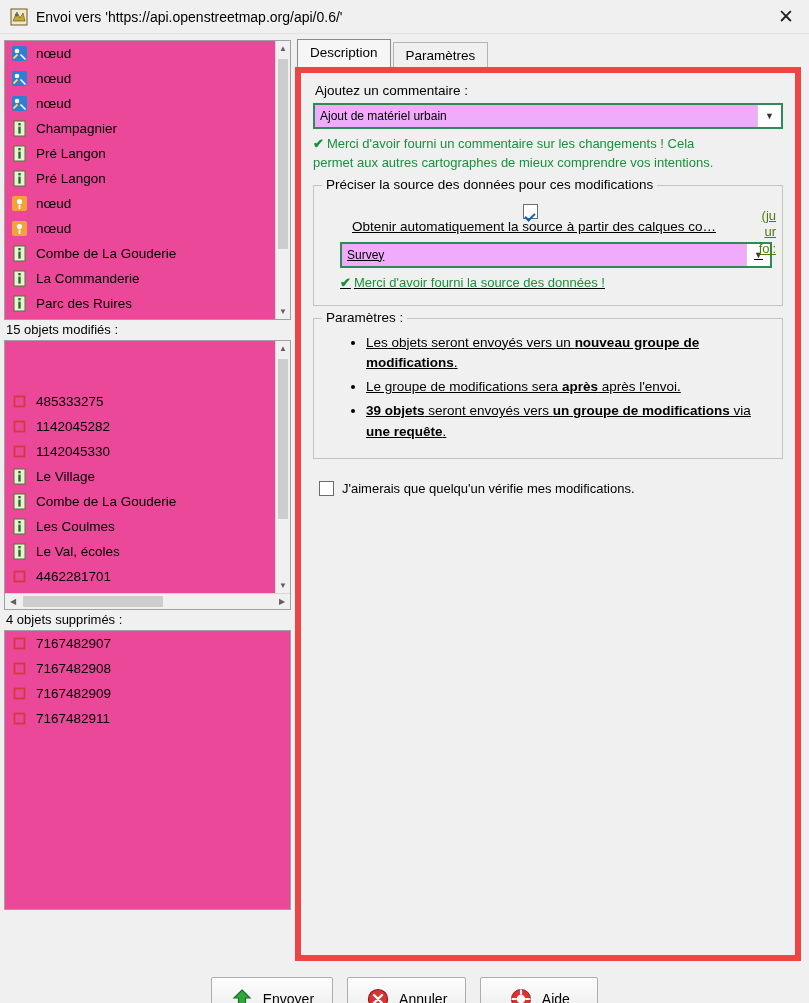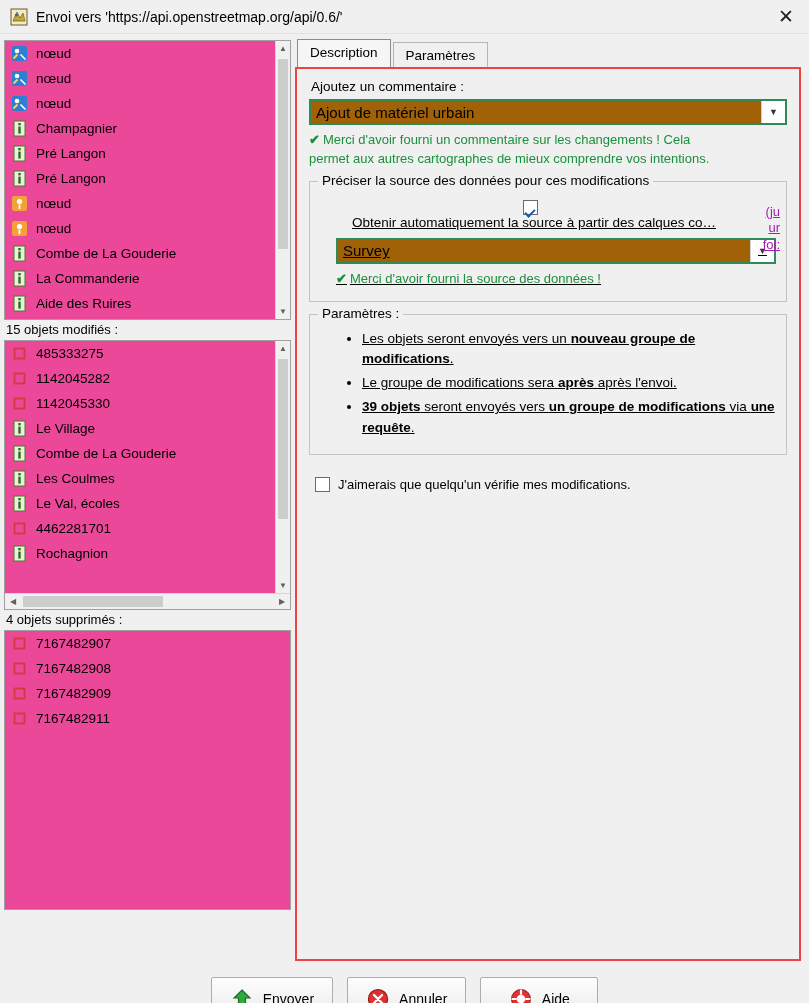--- a/index.html
+++ b/index.html
@@ -75,21 +75,21 @@
     border: 1px solid #a0a0a0;
     position: relative;
     overflow: hidden;
     text-align: center;
   }
   .list-inner {
     position: absolute;
     top: 0; left: 0; right: 15px; bottom: 0;
     overflow: hidden;
   }
-  .list-inner.with-hscroll { bottom: 16px; }
+  .list-inner.with-hscroll { bottom: 16px; margin-top: 48px; }
   .row {
     height: 25px;
     display: flex;
     align-items: center;
     padding-left: 6px;
     white-space: nowrap;
     font-size: 13.5px;
   }
   .row .label { margin-left: 8px; }
 
@@ -161,21 +161,21 @@
     top: 1px;
   }
   .tab.active {
     background: #f6f6f6;
     border-color: #8a8a8a;
     font-weight: normal;
     padding-bottom: 7px;
     top: 0;
   }
   .tabpanel {
-    border: 2px solid #ef4444;
+    border: 6px solid #ef4444;
     background: #f0f0f0;
     flex: 1;
     padding: 10px 12px;
     position: relative;
     overflow: hidden;
   }
 
   .field-label { font-size: 13.5px; margin: 0 0 5px 2px; }
 
   
@@ -183,22 +183,22 @@
     display: flex;
     height: 26px;
     border: 2px solid #2e8b57;
     background: #fff;
     align-items: stretch;
   }
   .combo .val {
     flex: 1;
     display: flex; align-items: center;
     padding-left: 5px;
-    font-size: 15px;
-    background: #a16207;
+    font-size: 12px;
+    background: #f0abfc;
   }
   .combo .arrow {
     width: 24px;
     border-left: 1px solid #cfcfcf;
     background: #fff;
     display: flex; align-items: center; justify-content: center;
     font-size: 9px;
     color: #333;
   }
 
@@ -252,21 +252,21 @@
 
   .links-col {
     position: absolute;
     right: 6px;
     top: 22px;
     text-align: right;
     line-height: 1.28;
   }
   .links-col a {
     display: block;
-    color: #a21caf;
+    color: #4d7c0f;
     text-decoration: underline;
     font-size: 13px;
   }
 
   .params-list {
     margin: 6px 0 0 0;
     padding-left: 26px;
     font-size: 13.5px;
     line-height: 1.55;
   }
@@ -427,21 +427,21 @@
             <span class="label">La Commanderie</span>
           </div>
           <div class="row">
             <span class="ic">
               <svg width="17" height="17" viewBox="0 0 17 17">
                 <rect x="3" y="1" width="11" height="15" fill="#e8f2d8" stroke="#4a7a2a"></rect>
                 <rect x="7.3" y="3" width="2.4" height="2.4" fill="#2a6b1f"></rect>
                 <rect x="7.3" y="6.6" width="2.4" height="7" fill="#2a6b1f"></rect>
               </svg>
             </span>
-            <span class="label">Aide des Ruires</span>
+            <span class="label">Parc des Ruires</span>
           </div>
         </div>
       <div class="vscroll">
         <div class="sb-arrow">▲</div>
         <div class="sb-thumb" style="top:18px;height:190px;"></div>
         <div class="sb-arrow bottom">▼</div>
       </div>
     </div>
 
     <div class="section-label">15 objets modifiés :</div>

